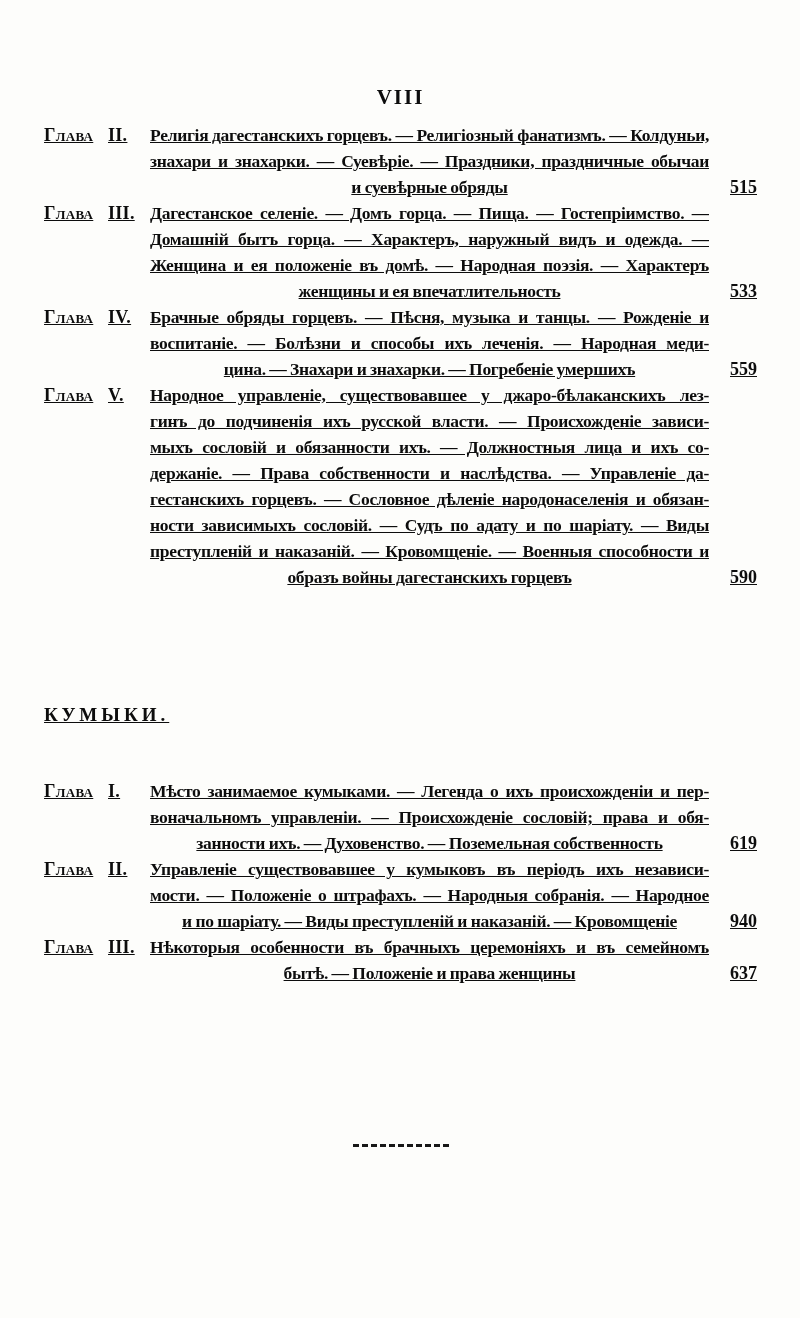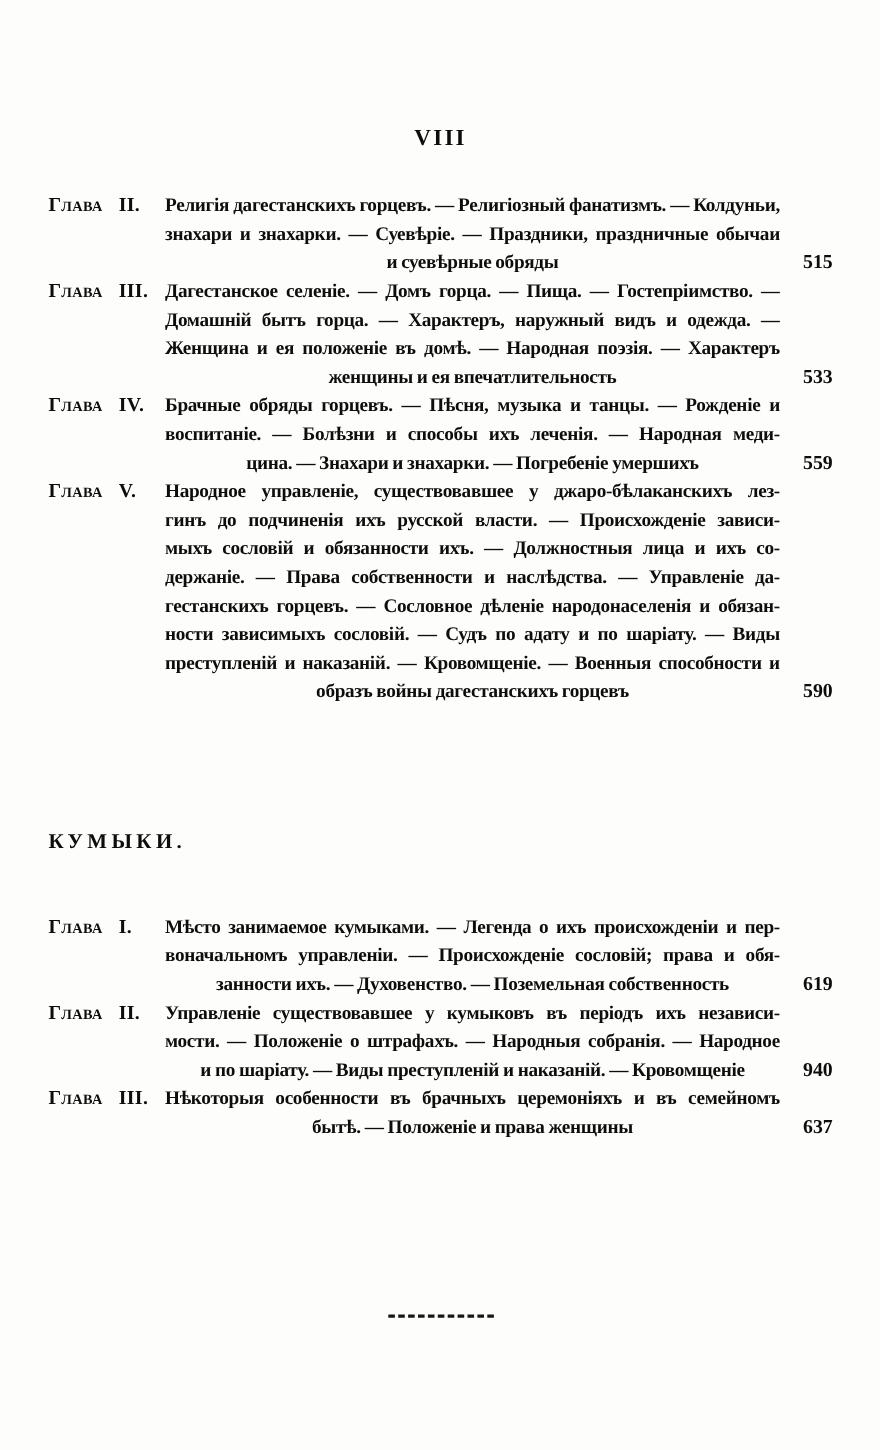--- a/index.html
+++ b/index.html
@@ -11,23 +11,22 @@
     font-family: "Liberation Serif", "DejaVu Serif", serif;
     overflow: hidden;
   }
   .page { padding: 84px 43px 0 44px; box-sizing: border-box; }
   .folio {
     text-align: center;
     font-weight: bold;
     font-size: 21px;
     line-height: 26px;
     letter-spacing: 2px;
-    margin-top: 28px;
   }
-  #toc { margin-top: 35px; }
+  #toc { margin-top: 12px; text-decoration: underline; }
   .entry {
     display: grid;
     grid-template-columns: 106px 1fr 48px;
     align-items: start;
   }
   .label {
     display: grid;
     grid-template-columns: 64px 1fr;
     font-variant: small-caps;
     font-weight: bold;

